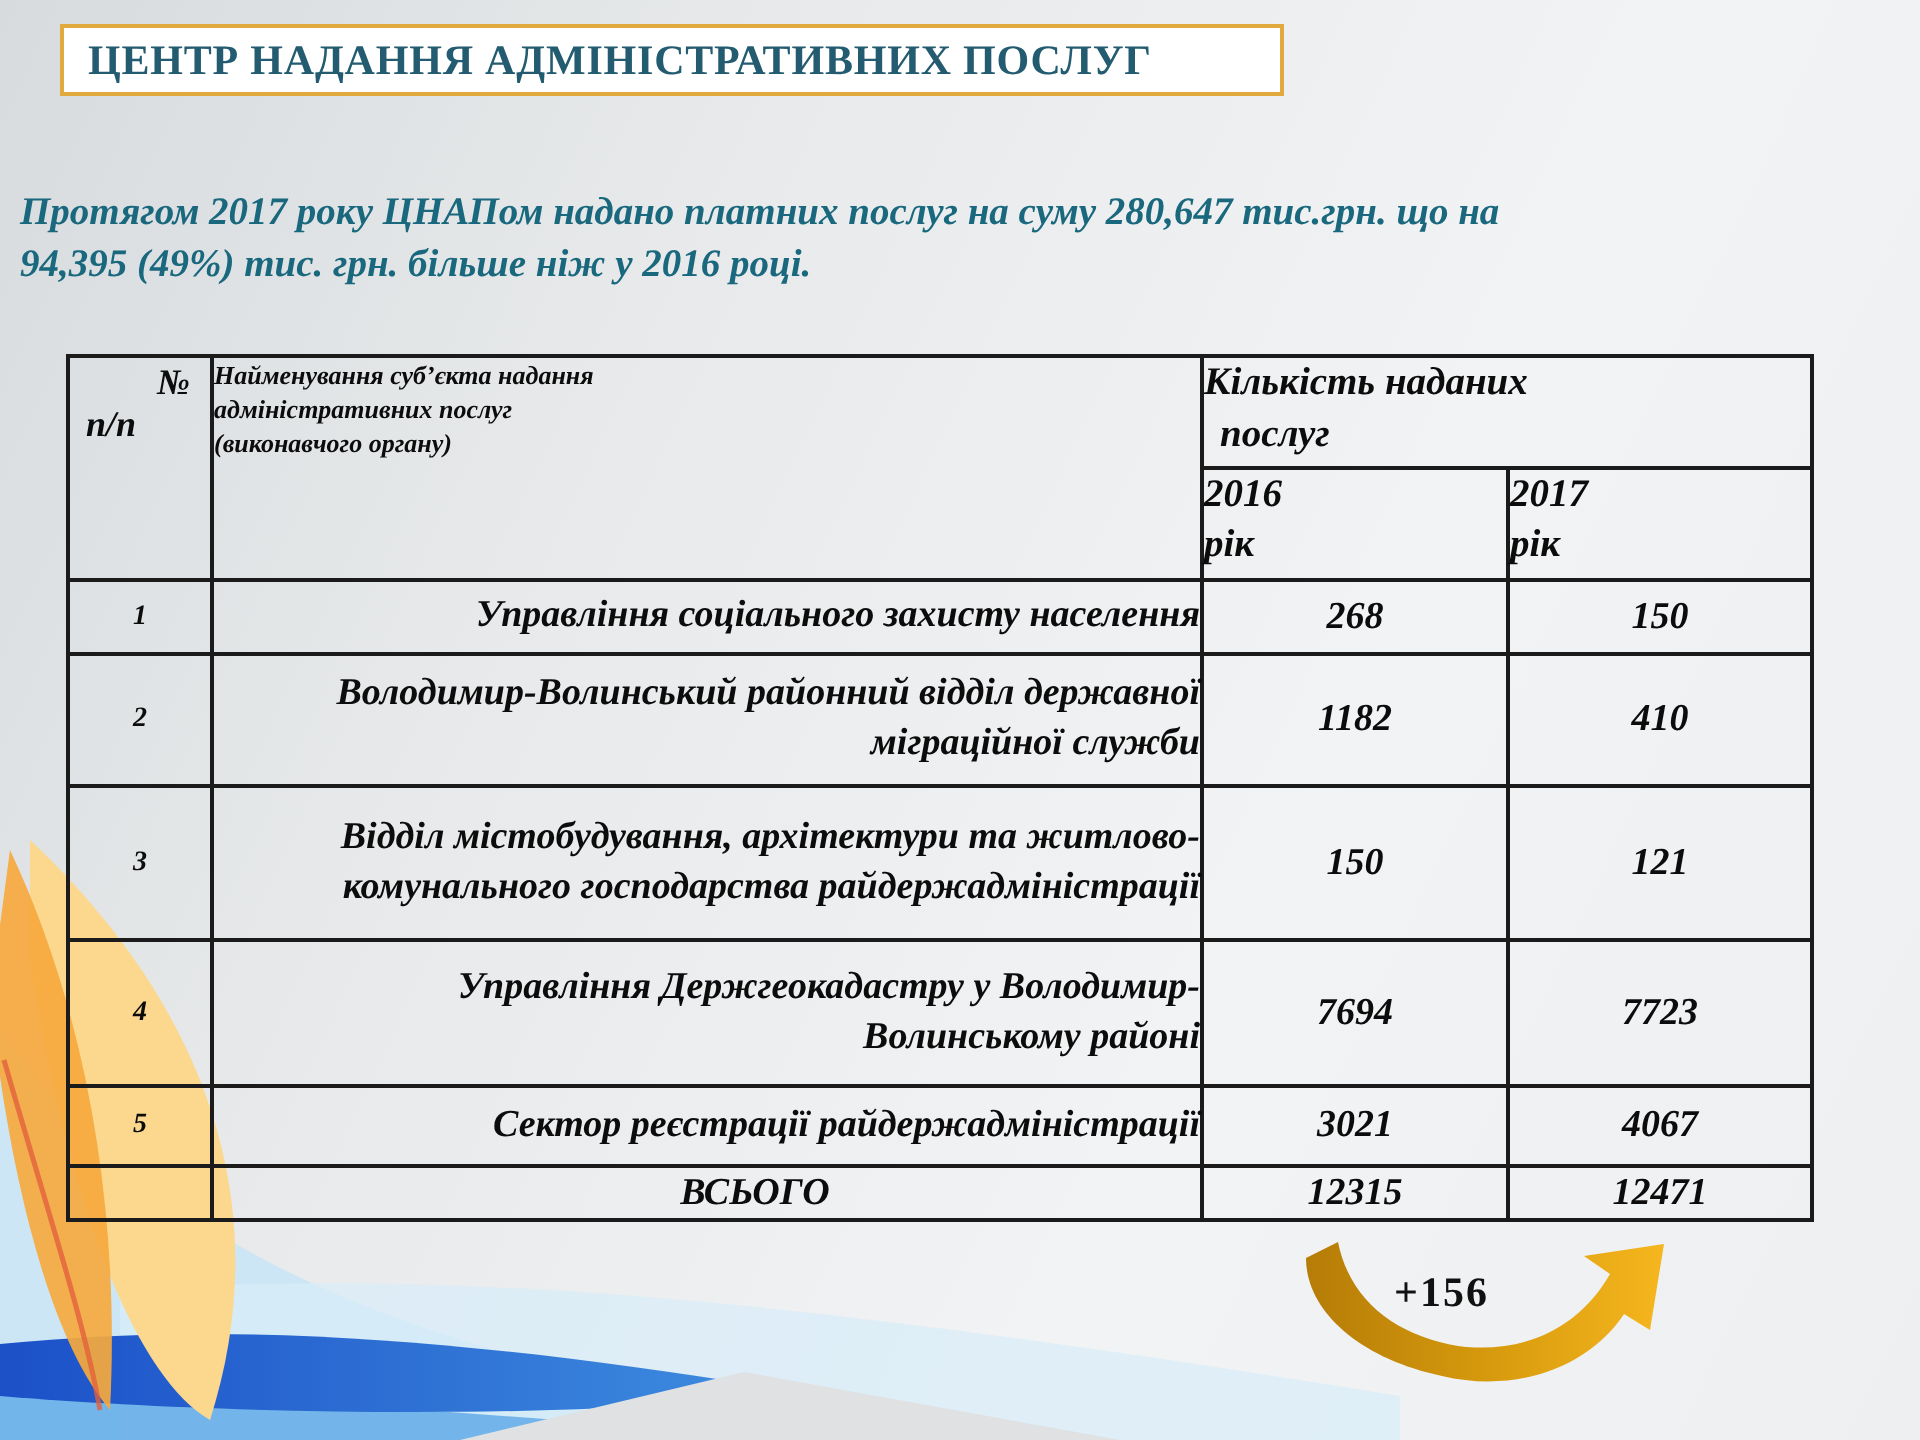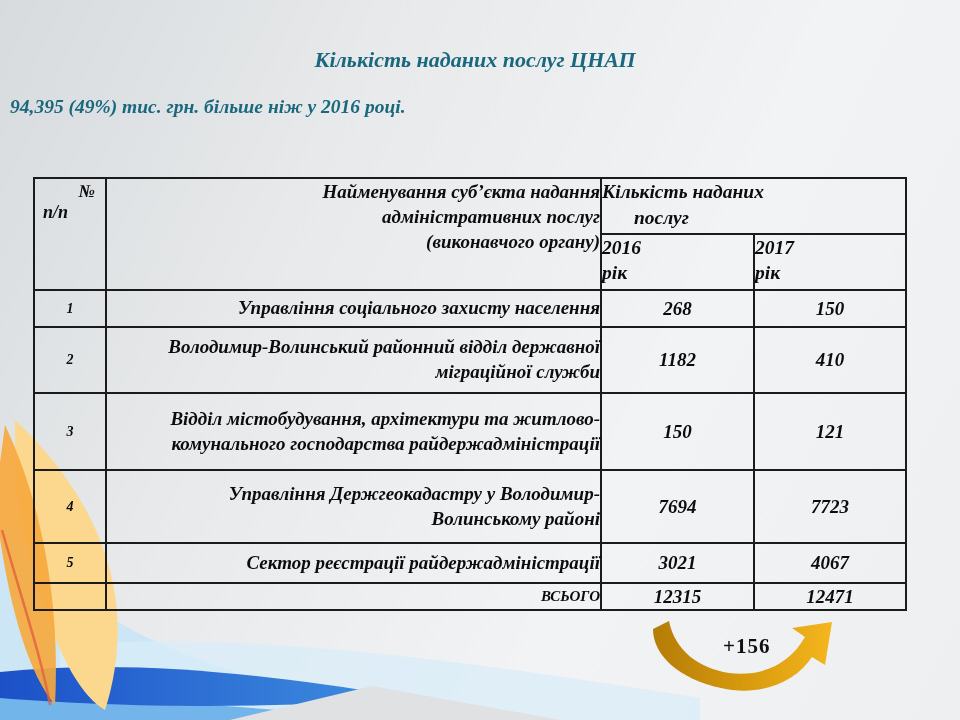--- a/index.html
+++ b/index.html
@@ -34,36 +34,36 @@
   table.services th,table.services td{
     border:2px solid #1b1b1b;padding:0;background:transparent;
     font-family:"Liberation Serif","DejaVu Serif",serif;color:#0c0c0c;
   }
   tr.ha{height:56px;} tr.hb{height:56px;}
   tr.r1{height:37px;} tr.r2{height:66px;} tr.r3{height:77px;}
   tr.r4{height:73px;} tr.r5{height:40px;} tr.rt{height:27px;}
   th.c-num{vertical-align:top;font-style:italic;font-weight:bold;font-size:18px;}
   th.c-num .num-top{display:block;text-align:right;padding:2px 10px 0 0;}
   th.c-num .num-bot{display:block;text-align:left;padding-left:8px;}
-  th.c-name{vertical-align:top;text-align:right;font-style:italic;font-weight:bold;font-size:19px;line-height:1.32;padding-top:3px;}
+  th.c-name{vertical-align:top;text-align:left;font-style:italic;font-weight:bold;font-size:13px;line-height:1.32;padding-top:3px;}
   th.c-name .hl{display:block;}
   th.c-qty{vertical-align:top;font-style:italic;font-weight:bold;font-size:19.5px;line-height:1.35;padding-top:4px;}
   th.c-qty .qty1{display:block;text-align:left;}
-  th.c-qty .qty2{display:block;text-align:left;padding-left:8px;margin-left:24px;}
+  th.c-qty .qty2{display:block;text-align:left;padding-left:8px;}
   th.c-year{vertical-align:top;text-align:left;padding:4px 0 0 48px;font-style:italic;font-weight:bold;font-size:19.5px;line-height:1.3;}
   th.c-year .yr{display:block;}
   td.cell-num{text-align:center;vertical-align:middle;font-style:italic;font-weight:bold;font-size:14px;}
   td.cell-name{vertical-align:middle;text-align:right;padding-left:6px;text-indent:48px;
     font-style:italic;font-weight:bold;font-size:19px;line-height:1.3;}
   td.cell-val{text-align:center;vertical-align:middle;font-style:italic;font-weight:bold;font-size:19px;}
-  td.cell-total{vertical-align:middle;text-align:right;padding-left:6px;text-indent:48px;
-    font-style:italic;font-weight:bold;font-size:15px;}
+  td.cell-total{vertical-align:middle;text-align:center;padding-left:6px;text-indent:48px;
+    font-style:italic;font-weight:bold;font-size:19px;}
   .delta-arrow{position:absolute;left:645px;top:617px;}
   .delta-label{
-    position:absolute;left:723px;top:634px;
+    position:absolute;left:697px;top:634px;
     font-weight:bold;font-size:21px;color:#111;letter-spacing:1px;
   }
 </style>
 </head>
 <body>
 
 <div class="slide">
 
   <svg class="deco deco-bl" width="760" height="300" viewBox="0 0 760 300" aria-hidden="true">
     <defs>
@@ -75,24 +75,27 @@
     <path d="M0,95 C60,180 150,235 300,268 C380,283 460,291 540,298 L540,300 L0,300 Z" fill="#cde6f5"></path>
     <path d="M60,225 C240,213 420,233 700,278 L700,300 L60,300 Z" fill="#d8ecf8" opacity="0.75"></path>
     <path d="M0,268 C160,280 320,296 470,300 L0,300 Z" fill="#61abe8" opacity="0.85"></path>
     <path d="M0,252 C120,240 240,250 400,276 C300,290 120,288 0,278 Z" fill="url(#bluegrad)"></path>
     <path d="M230,300 L372,266 L560,300 Z" fill="#dfe1e3"></path>
     <path d="M15,0 C100,80 140,180 105,290 C70,270 35,190 15,60 Z" fill="#fbd88e"></path>
     <path d="M5,5 C45,90 60,190 55,285 C25,250 5,170 -5,80 Z" fill="#f6a93e" opacity="0.92"></path>
     <path d="M2,110 C25,190 42,240 50,285" stroke="#e2603c" stroke-width="2.5" fill="none" opacity="0.8"></path>
   </svg>
 
+  <div class="title-box">
+    <span class="t">ЦЕНТР НАДАННЯ АДМІНІСТРАТИВНИХ ПОСЛУГ</span>
+  </div>
 
-  <div class="subtitle">Кількість наданих послуг ЦНАП</div>
 
   <div class="intro">
+    <span class="line">Протягом 2017 року ЦНАПом надано платних послуг на суму 280,647 тис.грн. що на</span>
     <span class="line">94,395 (49%) тис. грн. більше ніж у 2016 році.</span>
   </div>
 
   <table class="services">
     <colgroup>
       <col style="width:72px">
         <col style="width:495px">
         <col style="width:153px">
         <col style="width:152px">
     </colgroup>

